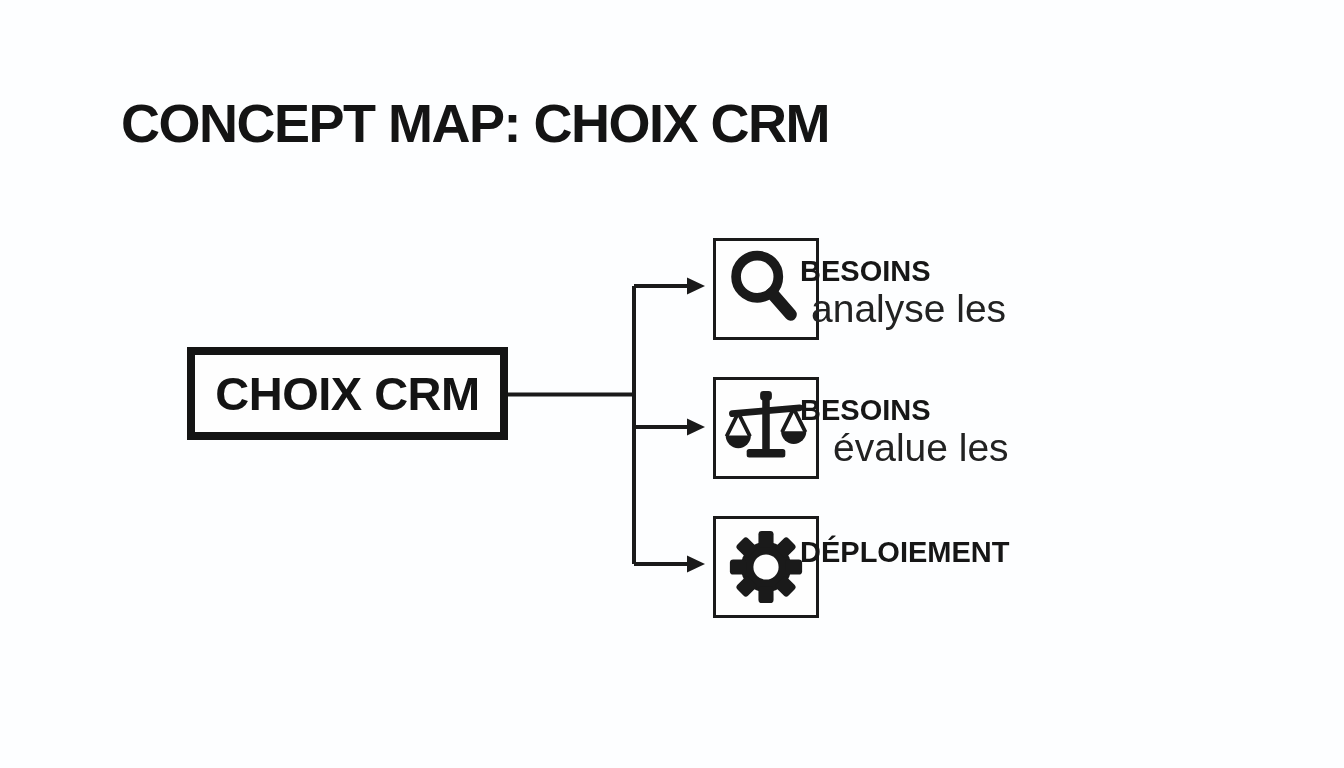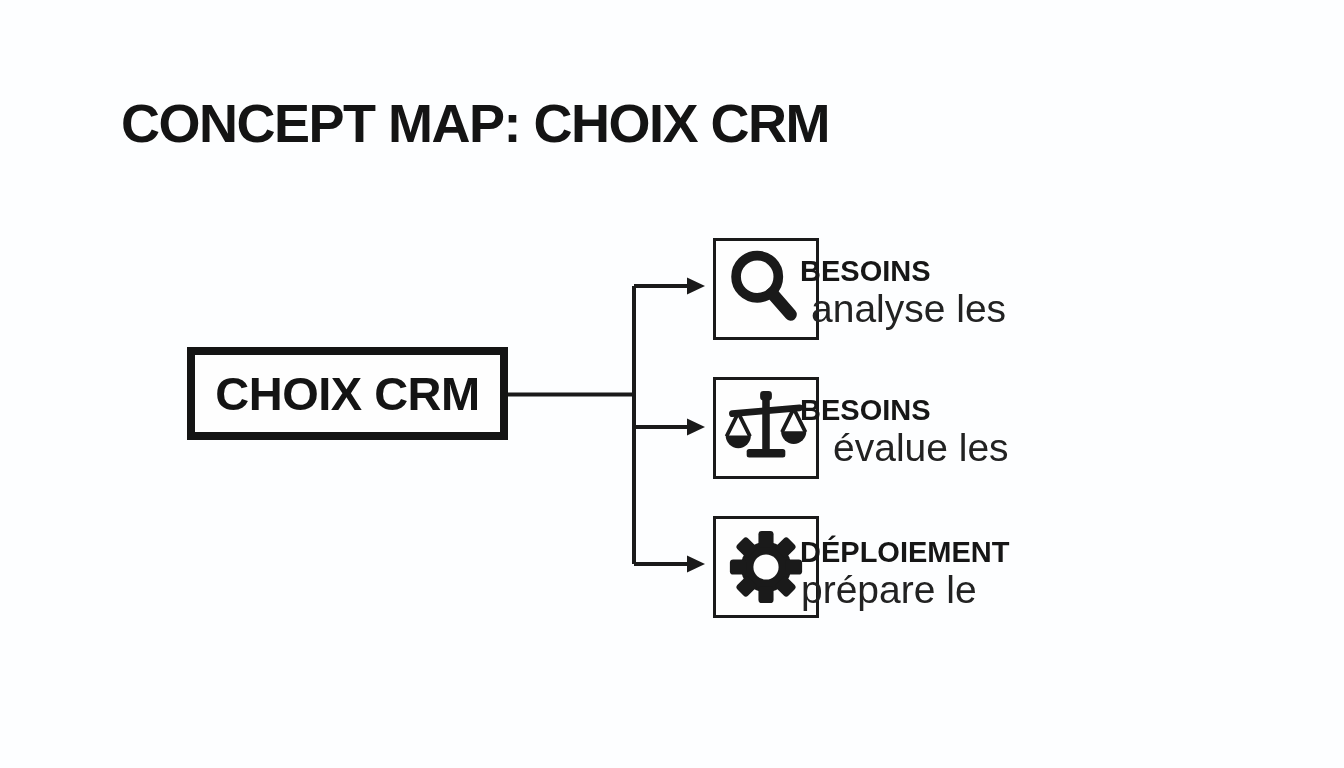--- a/index.html
+++ b/index.html
@@ -154,16 +154,15 @@
         <rect x="41" y="7" width="18" height="20" rx="4" transform="rotate(180 50 50)"></rect>
         <rect x="41" y="7" width="18" height="20" rx="4" transform="rotate(225 50 50)"></rect>
         <rect x="41" y="7" width="18" height="20" rx="4" transform="rotate(270 50 50)"></rect>
         <rect x="41" y="7" width="18" height="20" rx="4" transform="rotate(315 50 50)"></rect>
       </g>
       <circle cx="50" cy="50" r="15" fill="#fefefe"></circle>
     </svg>
   </div>
   <div class="branch-text" style="top:534px">
     <div class="branch-label">DÉPLOIEMENT</div>
-    <div class="branch-sublabel indent-0">prépare le</div>
   </div>
 
 </div>
 
 </body></html>

